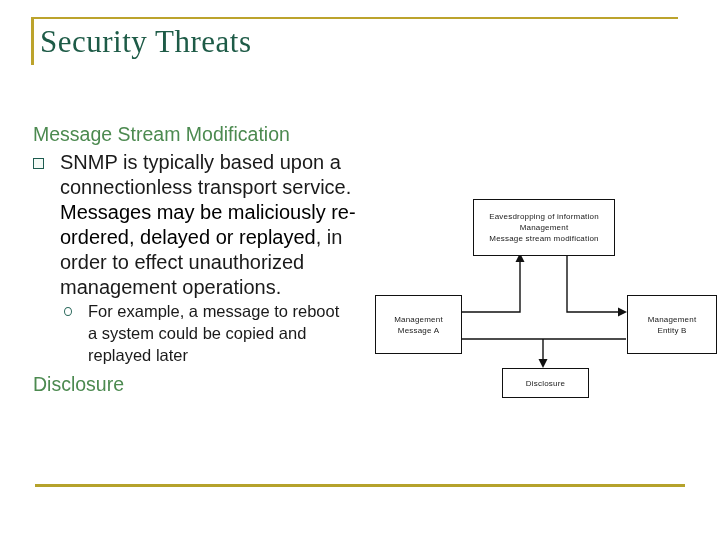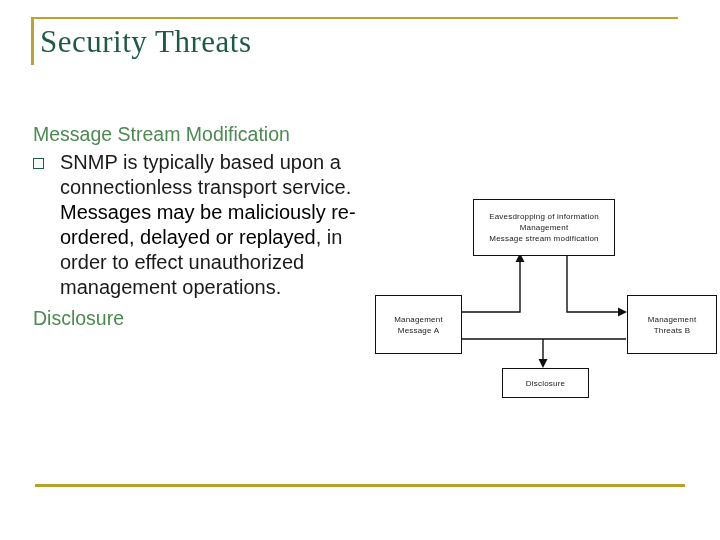--- a/index.html
+++ b/index.html
@@ -59,20 +59,24 @@
   <h1 class="title">Security Threats</h1>
 
   <div class="body-col">
     <div class="heading">Message Stream Modification</div>
 
     <div class="li first">
       <span class="sq"></span>
       <p class="li-text"><span>SNMP is typically based upon a connectionless transport service. </span><span class="red">Messages may be maliciously re-ordered, delayed or replayed</span><span>, in order to effect unauthorized management operations.</span></p>
     </div>
 
+    <div class="li sub">
+      <span class="circ"></span>
+      <p class="li-text small">For example, a message to reboot a system could be copied and replayed later</p>
+    </div>
 
     <div class="heading h2gap">Disclosure</div>
 
   </div>
 
   <svg class="connectors" viewBox="0 0 720 540" xmlns="http://www.w3.org/2000/svg">
     <g stroke="#111" stroke-width="1.4" fill="none">
       <path d="M460 312 H520 V260"></path>
       <path d="M567 255 V312 H619"></path>
       <path d="M460 339 H626"></path>
@@ -91,21 +95,21 @@
     <div>Message stream modification</div>
   </div>
 
   <div class="dbox ea">
     <div>Management</div>
     <div>Message A</div>
   </div>
 
   <div class="dbox eb">
     <div>Management</div>
-    <div>Threats B</div>
+    <div>Entity B</div>
   </div>
 
   <div class="dbox disc">
     <div>Disclosure</div>
   </div>
 
   <div class="bottom-rule"></div>
 </div>
 
 </body></html>

